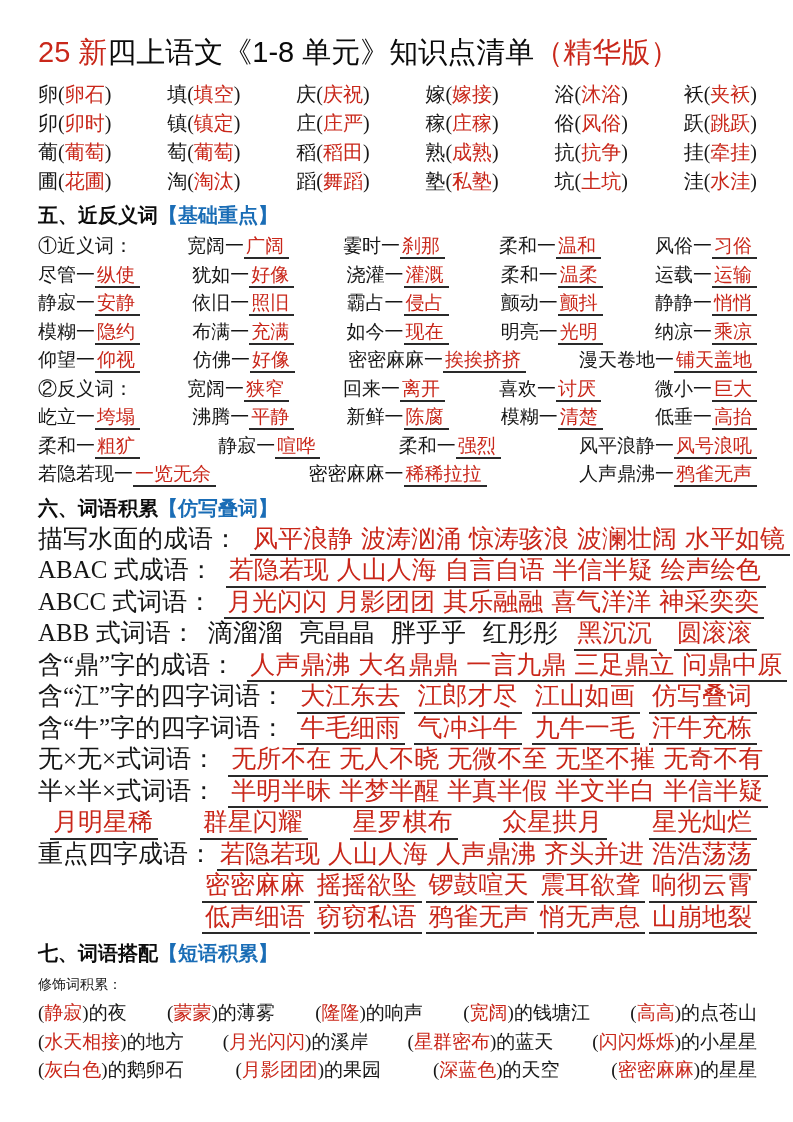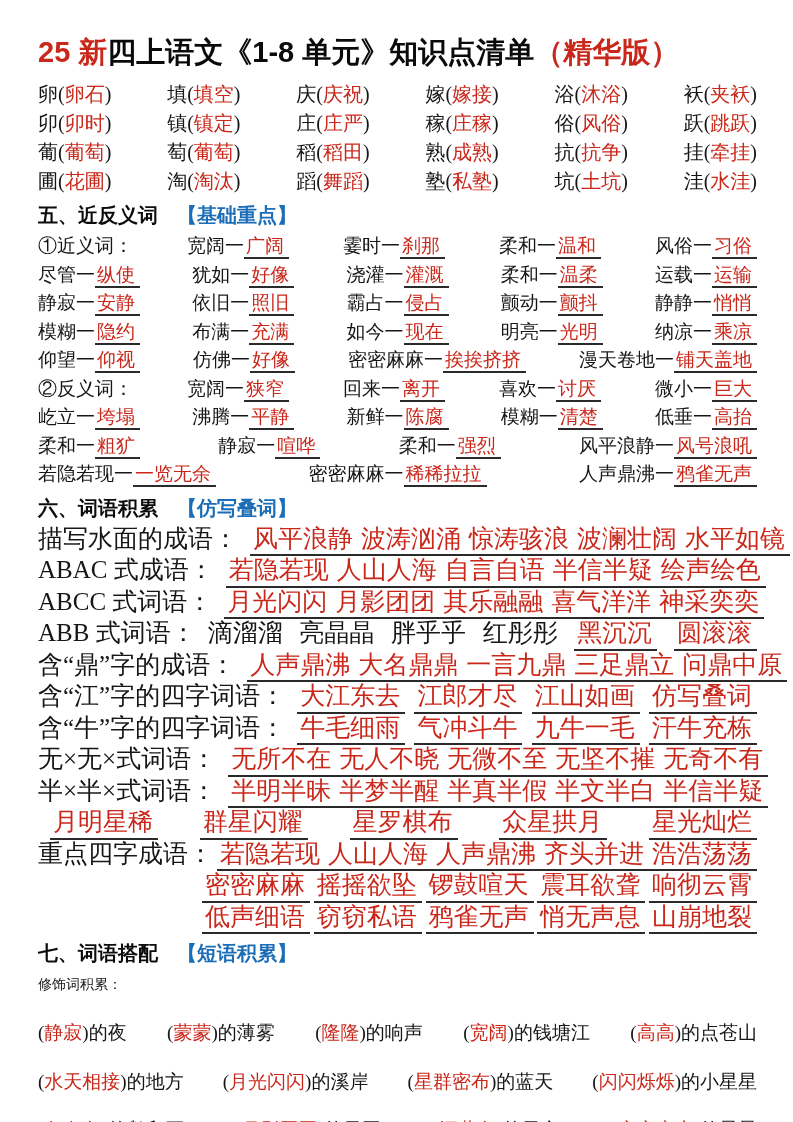--- a/index.html
+++ b/index.html
@@ -14,51 +14,51 @@
   .page{
     box-sizing:border-box;
     width:793px;height:1122px;
     padding:34px 36px 8px 38px;
     display:flex;flex-direction:column;
     font-family:"Liberation Serif","DejaVu Serif",serif;
     color:var(--ink);
   }
   .title{
     font-family:"Liberation Sans","DejaVu Sans",sans-serif;
-    font-weight:bold;font-size:29px;line-height:36px;
+    font-weight:normal;font-size:29px;line-height:36px;
     white-space:nowrap;margin-bottom:10px;color:#0a0a0a;
   }
   .t-red{color:var(--red);}
   
   .char-group{margin-bottom:0;}
   .char-group + .char-group{margin-top:0;}
   .char-row{display:flex;justify-content:space-between;font-size:20px;line-height:29px;}
   .char-cell .red{color:var(--red);}
   
   .sec{
     font-family:"Liberation Sans","DejaVu Sans",sans-serif;
     font-size:20px;font-weight:bold;line-height:31px;
     margin:4px 0 1px 0;color:#0c0c0c;
   }
-  .sec .tag{color:var(--blue);margin-left:19px;}
+  .sec .tag{color:var(--blue);}
   
   .line{display:flex;justify-content:space-between;align-items:baseline;font-size:19px;line-height:28.5px;}
   .pair{white-space:nowrap;}
   .ans{color:var(--red);border-bottom:2px solid var(--underline);padding:0 5px 1px 2px;}
   .plabel{white-space:nowrap;}
   
   .wl{display:flex;align-items:baseline;font-size:25px;line-height:28.5px;}
   .wl-label{white-space:nowrap;}
   .wl-words{flex:1;display:flex;justify-content:space-between;margin-left:12px;}
   .w-u{color:var(--red);border-bottom:2px solid var(--underline);padding:0 5px 1px 3px;white-space:nowrap;}
   .w-p{color:var(--ink);white-space:nowrap;}
   
   .plain{font-size:14px;line-height:29px;}
   
-  .mod-item{white-space:nowrap;margin-top:20px;}
+  .mod-item{white-space:nowrap;}
   .mod-item .red{color:var(--red);}
 </style>
 </head>
 <body>
 
 <div class="page">
   <div class="title"><span class="t-red">25 新</span><span>四上语文《1-8 单元》知识点清单</span><span class="t-red">（精华版）</span></div>
 
   <div id="char-groups">
       <div class="char-group">

